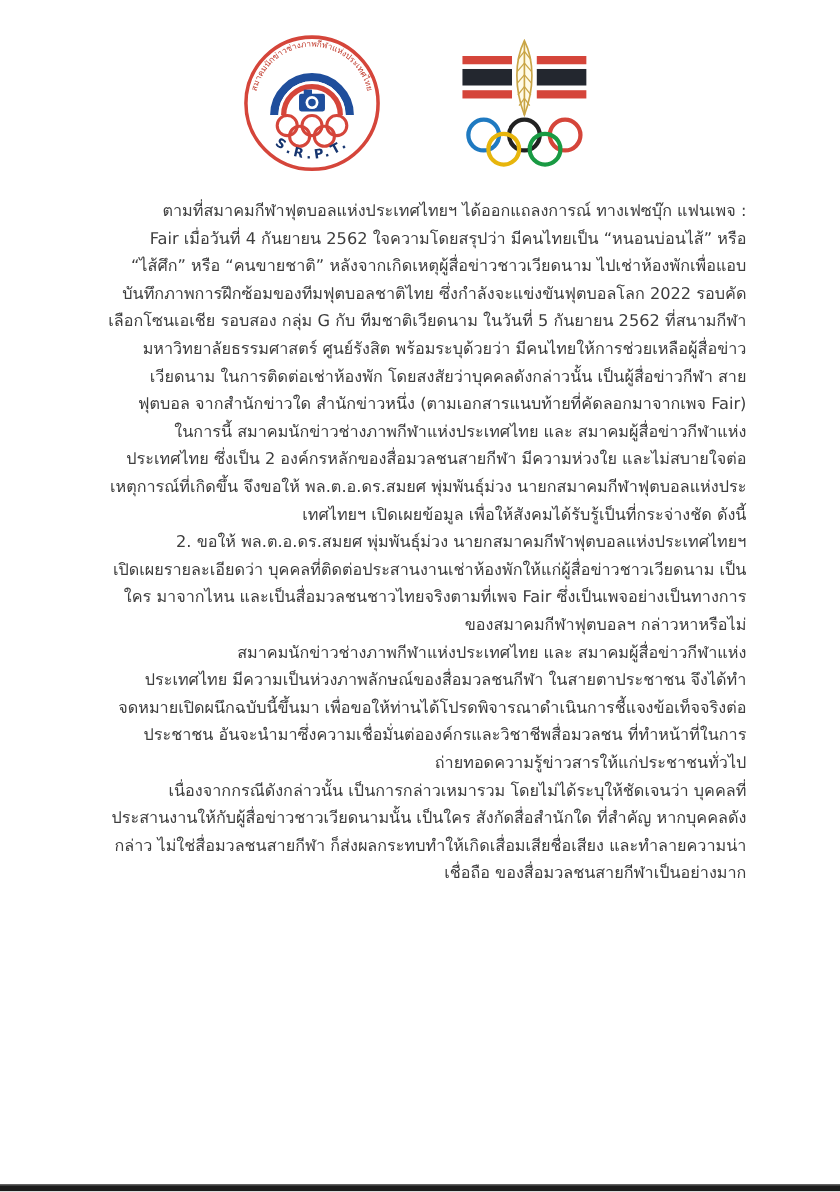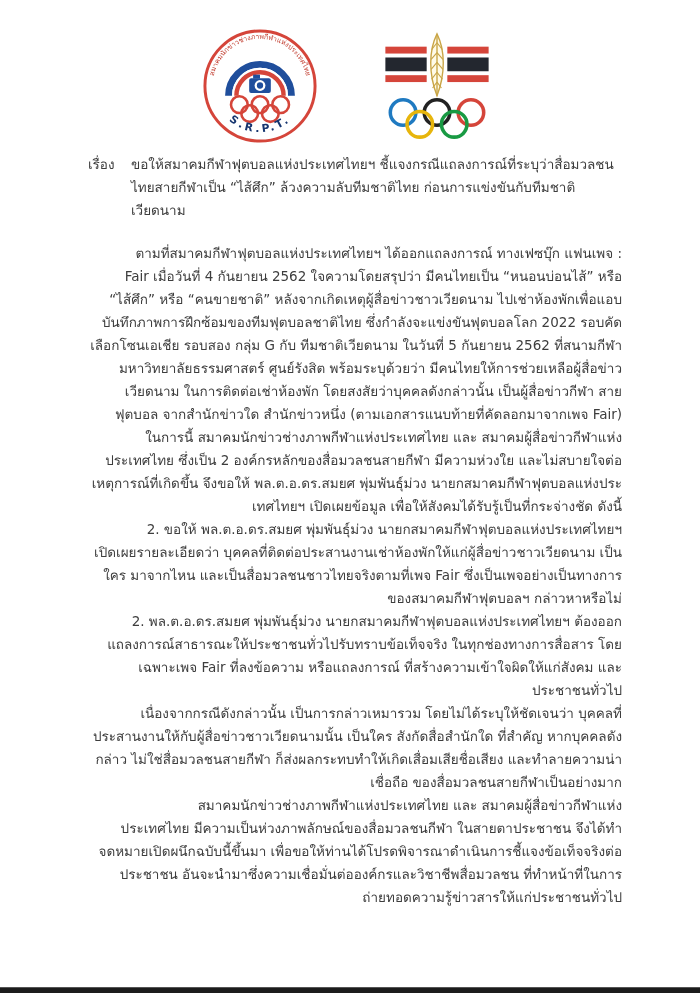--- a/index.html
+++ b/index.html
@@ -113,32 +113,27 @@
         <circle cx="62.5" cy="87" r="13" stroke="#222222"></circle>
         <circle cx="97" cy="87" r="13" stroke="#d5453a"></circle>
         <circle cx="45" cy="99" r="13" stroke="#e7b50c"></circle>
         <circle cx="80" cy="99" r="13" stroke="#199a43"></circle>
       </g>
     </svg>
   </div>
 
   <div class="doc">
 
-    <div class="row">
-      <span class="lbl">เรื่อง</span>
-      <span class="val">ขอให้สมาคมกีฬาฟุตบอลแห่งประเทศไทยฯ ชี้แจงกรณีแถลงการณ์ที่ระบุว่าสื่อมวลชนไทยสายกีฬาเป็น “ไส้ศึก” ล้วงความลับทีมชาติไทย ก่อนการแข่งขันกับทีมชาติเวียดนาม</span>
-    </div>
 
 
     <div class="body-paragraphs">
       <p>ตามที่สมาคมกีฬาฟุตบอลแห่งประเทศไทยฯ ได้ออกแถลงการณ์ ทางเฟซบุ๊ก แฟนเพจ : Fair  เมื่อวันที่ 4 กันยายน 2562 ใจความโดยสรุปว่า มีคนไทยเป็น “หนอนบ่อนไส้” หรือ “ไส้ศึก” หรือ “คนขายชาติ” หลังจากเกิดเหตุผู้สื่อข่าวชาวเวียดนาม ไปเช่าห้องพักเพื่อแอบบันทึกภาพการฝึกซ้อมของทีมฟุตบอลชาติไทย ซึ่งกำลังจะแข่งขันฟุตบอลโลก 2022 รอบคัดเลือกโซนเอเชีย รอบสอง กลุ่ม G  กับ ทีมชาติเวียดนาม ในวันที่ 5 กันยายน 2562 ที่สนามกีฬามหาวิทยาลัยธรรมศาสตร์ ศูนย์รังสิต พร้อมระบุด้วยว่า มีคนไทยให้การช่วยเหลือผู้สื่อข่าวเวียดนาม ในการติดต่อเช่าห้องพัก โดยสงสัยว่าบุคคลดังกล่าวนั้น เป็นผู้สื่อข่าวกีฬา สายฟุตบอล จากสำนักข่าวใด สำนักข่าวหนึ่ง (ตามเอกสารแนบท้ายที่คัดลอกมาจากเพจ Fair)</p>
       <p>ในการนี้ สมาคมนักข่าวช่างภาพกีฬาแห่งประเทศไทย และ สมาคมผู้สื่อข่าวกีฬาแห่งประเทศไทย ซึ่งเป็น 2 องค์กรหลักของสื่อมวลชนสายกีฬา มีความห่วงใย และไม่สบายใจต่อเหตุการณ์ที่เกิดขึ้น จึงขอให้ พล.ต.อ.ดร.สมยศ พุ่มพันธุ์ม่วง นายกสมาคมกีฬาฟุตบอลแห่งประเทศไทยฯ เปิดเผยข้อมูล เพื่อให้สังคมได้รับรู้เป็นที่กระจ่างชัด ดังนี้</p>
       <p>2. ขอให้ พล.ต.อ.ดร.สมยศ พุ่มพันธุ์ม่วง นายกสมาคมกีฬาฟุตบอลแห่งประเทศไทยฯ เปิดเผยรายละเอียดว่า บุคคลที่ติดต่อประสานงานเช่าห้องพักให้แก่ผู้สื่อข่าวชาวเวียดนาม เป็นใคร มาจากไหน และเป็นสื่อมวลชนชาวไทยจริงตามที่เพจ Fair ซึ่งเป็นเพจอย่างเป็นทางการของสมาคมกีฬาฟุตบอลฯ กล่าวหาหรือไม่</p>
-      <p>2. พล.ต.อ.ดร.สมยศ พุ่มพันธุ์ม่วง นายกสมาคมกีฬาฟุตบอลแห่งประเทศไทยฯ ต้องออกแถลงการณ์สาธารณะให้ประชาชนทั่วไปรับทราบข้อเท็จจริง ในทุกช่องทางการสื่อสาร โดยเฉพาะเพจ Fair ที่ลงข้อความ หรือแถลงการณ์ ที่สร้างความเข้าใจผิดให้แก่สังคม และประชาชนทั่วไป</p>
+      <p>สมาคมนักข่าวช่างภาพกีฬาแห่งประเทศไทย และ สมาคมผู้สื่อข่าวกีฬาแห่งประเทศไทย มีความเป็นห่วงภาพลักษณ์ของสื่อมวลชนกีฬา ในสายตาประชาชน จึงได้ทำจดหมายเปิดผนึกฉบับนี้ขึ้นมา เพื่อขอให้ท่านได้โปรดพิจารณาดำเนินการชี้แจงข้อเท็จจริงต่อประชาชน อันจะนำมาซึ่งความเชื่อมั่นต่อองค์กรและวิชาชีพสื่อมวลชน ที่ทำหน้าที่ในการถ่ายทอดความรู้ข่าวสารให้แก่ประชาชนทั่วไป</p>
       <p>เนื่องจากกรณีดังกล่าวนั้น เป็นการกล่าวเหมารวม โดยไม่ได้ระบุให้ชัดเจนว่า บุคคลที่ประสานงานให้กับผู้สื่อข่าวชาวเวียดนามนั้น เป็นใคร สังกัดสื่อสำนักใด ที่สำคัญ หากบุคคลดังกล่าว ไม่ใช่สื่อมวลชนสายกีฬา ก็ส่งผลกระทบทำให้เกิดเสื่อมเสียชื่อเสียง และทำลายความน่าเชื่อถือ ของสื่อมวลชนสายกีฬาเป็นอย่างมาก</p>
-      <p>สมาคมนักข่าวช่างภาพกีฬาแห่งประเทศไทย และ สมาคมผู้สื่อข่าวกีฬาแห่งประเทศไทย มีความเป็นห่วงภาพลักษณ์ของสื่อมวลชนกีฬา ในสายตาประชาชน จึงได้ทำจดหมายเปิดผนึกฉบับนี้ขึ้นมา เพื่อขอให้ท่านได้โปรดพิจารณาดำเนินการชี้แจงข้อเท็จจริงต่อประชาชน อันจะนำมาซึ่งความเชื่อมั่นต่อองค์กรและวิชาชีพสื่อมวลชน ที่ทำหน้าที่ในการถ่ายทอดความรู้ข่าวสารให้แก่ประชาชนทั่วไป</p>
     </div>
 
 
   </div>
 
   <div class="bottom-bar"></div>
 </div>
 
 </body></html>

